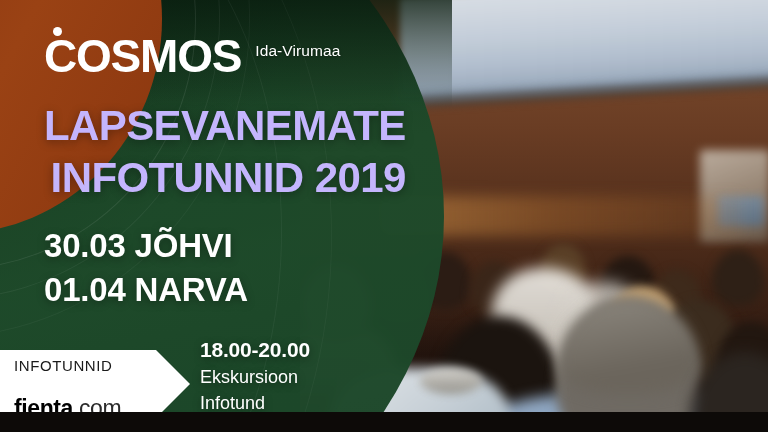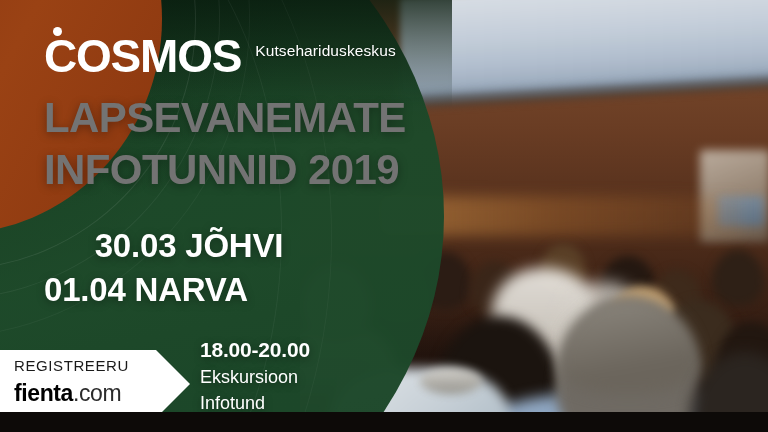--- a/index.html
+++ b/index.html
@@ -186,33 +186,34 @@
     position:absolute;left:9px;top:-7px;width:9px;height:9px;border-radius:50%;
     background:#ffffff;
   }
   .org{
     color:#ffffff;font-size:15.5px;line-height:21px;font-weight:400;
     padding-top:6px;letter-spacing:.1px;
     text-shadow:0 1px 3px rgba(0,0,0,.45);
   }
 
   .headline{
-    position:absolute;left:44px;top:92px;
-    color:#737373;font-weight:700;font-size:42px;line-height:52px;
+    position:absolute;left:44px;top:100px;
+    color:#c4b5fd;font-weight:700;font-size:42px;line-height:52px;
     letter-spacing:-.6px;
     text-shadow:0 2px 10px rgba(0,0,0,.35);
+    text-align:right;
   }
 
   .dates{
     position:absolute;left:44px;top:224px;
     color:#ffffff;font-weight:700;font-size:33px;line-height:44px;
     letter-spacing:-.2px;width:290px;
     text-shadow:0 2px 8px rgba(0,0,0,.35);
   }
-  .d1{text-align:center;}
+  .d1{text-align:left;}
   .d2{}
 
   .times{
     position:absolute;left:200px;top:336px;color:#ffffff;
     text-shadow:0 2px 8px rgba(0,0,0,.4);
   }
   .t-main{font-size:21px;font-weight:700;line-height:28px;letter-spacing:-.2px;}
   .t-sub{font-size:18px;font-weight:400;line-height:26px;}
 
   
@@ -222,21 +223,21 @@
     clip-path:polygon(0 0, 156px 0, 190px 34px, 156px 68px, 0 68px);
   }
   .reg-inner{
     position:absolute;left:14px;top:356px;width:150px;
     color:#141414;
   }
   .reg-top{
     font-size:15px;font-weight:400;letter-spacing:.6px;line-height:20px;color:#1a1a1a;
   }
   .reg-bot{
-    font-size:23px;line-height:30px;letter-spacing:-.4px;margin-top:2px;
+    font-size:23px;line-height:30px;letter-spacing:-.4px;margin-top:17px;
   }
   .reg-bot .bold{font-weight:700;color:#000;}
   .reg-bot .light{font-weight:400;color:#2b2b2b;}
 </style>
 </head>
 <body>
 
 <div id="banner">
 
   <div class="photo">
@@ -294,21 +295,21 @@
   <div class="rust-arc ra3"></div>
 
   <div class="content">
 
     <div class="logo-row">
       <div class="cosmos">
         <span class="cosmos-dot"></span>
         <span>COSMOS</span>
       </div>
       <div class="org">
-        <div>Kutsehariduskeskus</div>
+        <div>Ida-Virumaa</div>
       </div>
     </div>
 
     <div class="headline">
       <div>LAPSEVANEMATE</div>
       <div>INFOTUNNID 2019</div>
     </div>
 
     <div class="dates">
       <div class="d1">30.03 JÕHVI</div>
@@ -316,20 +317,20 @@
     </div>
 
     <div class="times">
       <div class="t-main">18.00-20.00</div>
       <div class="t-sub">Ekskursioon</div>
       <div class="t-sub">Infotund</div>
     </div>
 
     <div class="reg-arrow"></div>
     <div class="reg-inner">
-      <div class="reg-top">REGISTREERU</div>
+      <div class="reg-top">INFOTUNNID</div>
       <div class="reg-bot">
         <span class="bold">fienta</span><span class="light">.com</span>
       </div>
     </div>
 
   </div>
 </div>
 
 </body></html>

